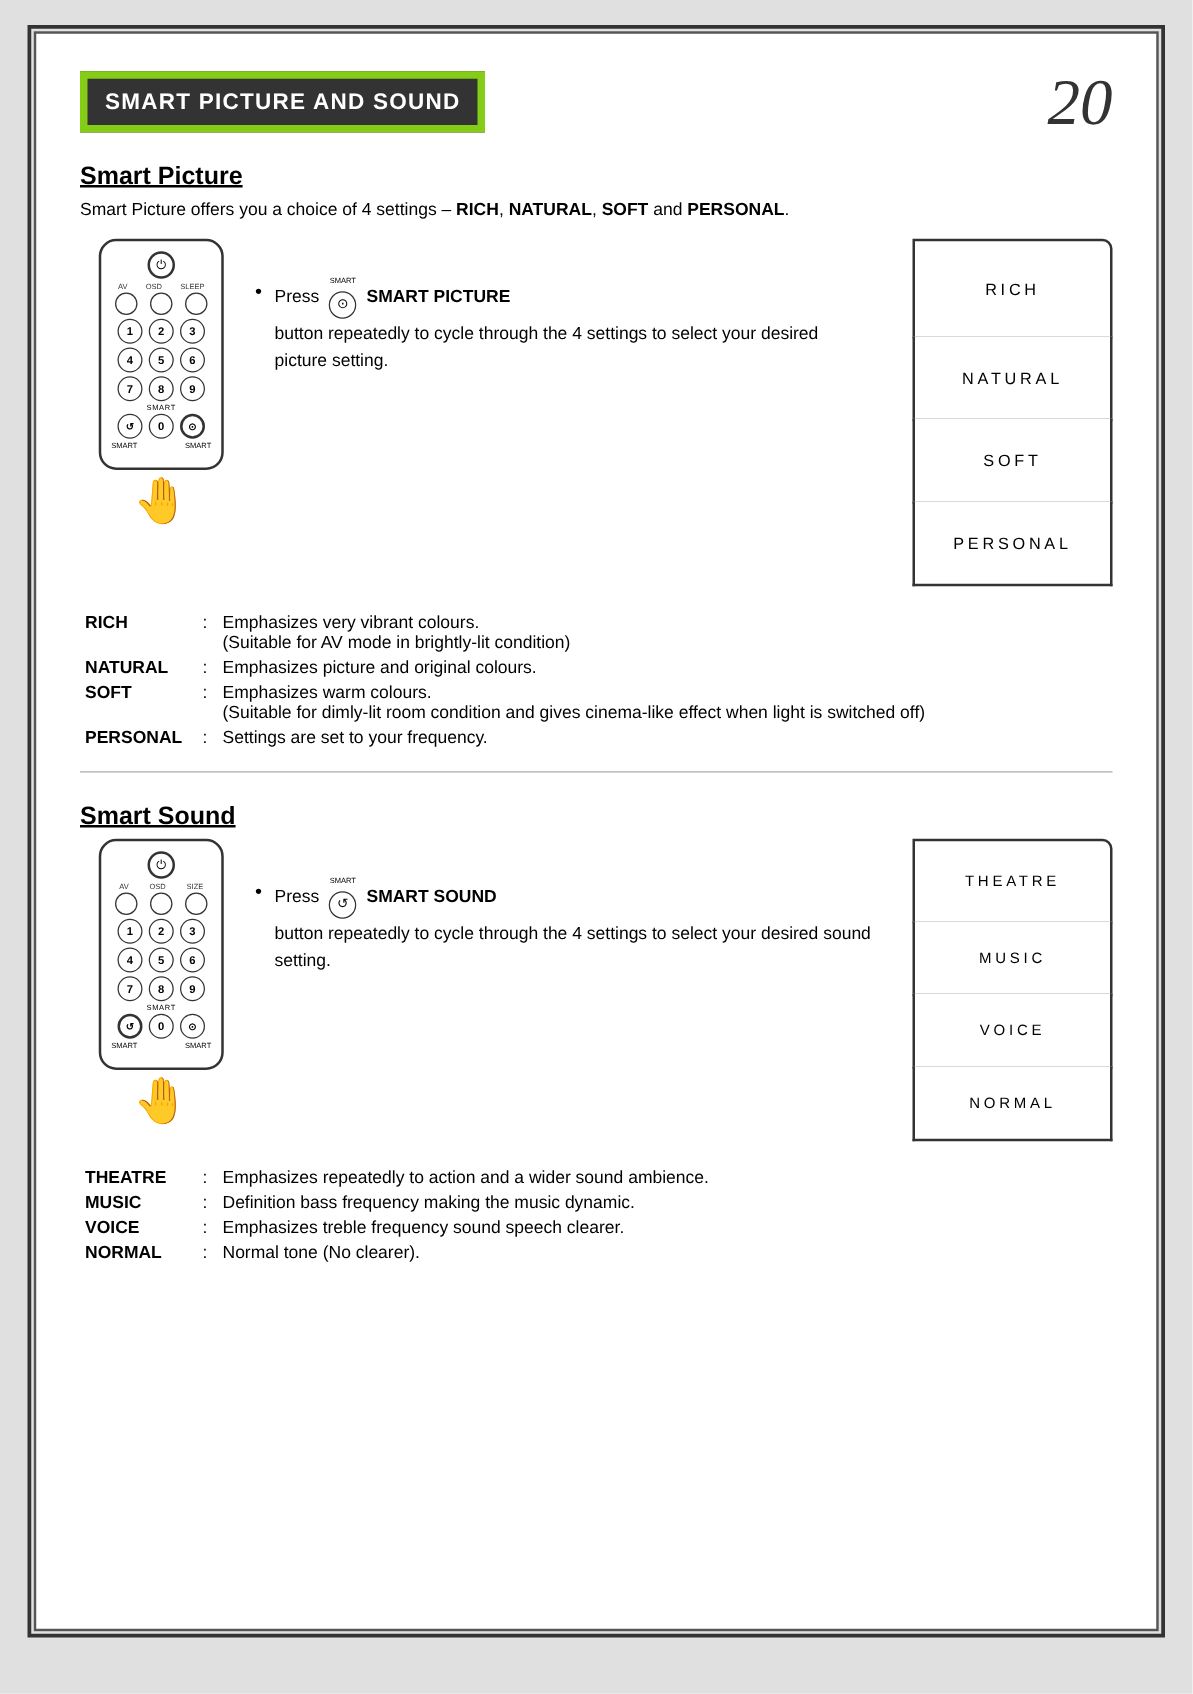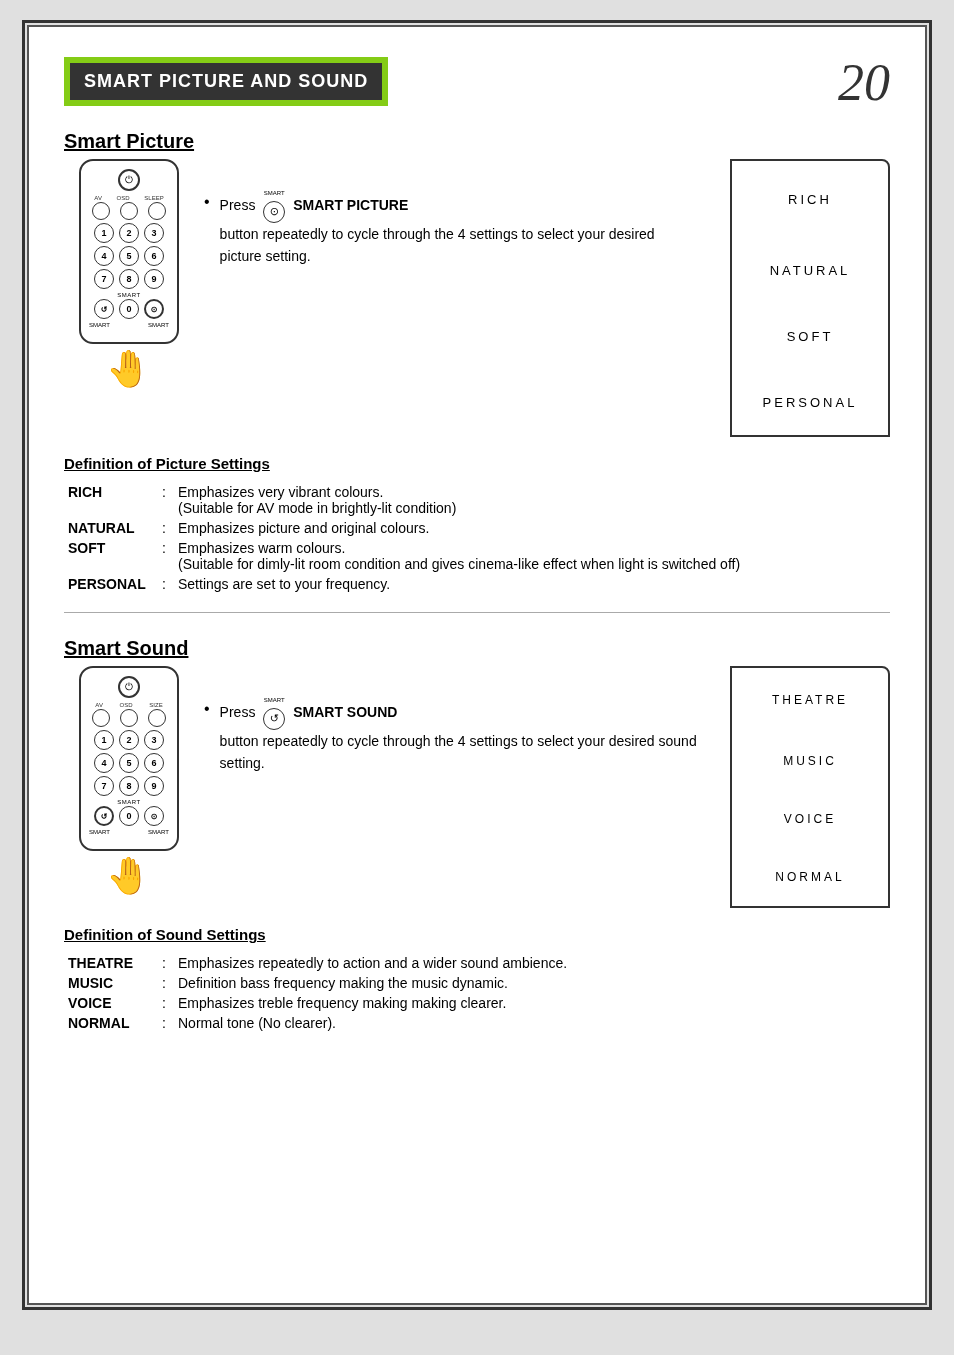--- a/index.html
+++ b/index.html
@@ -276,20 +276,23 @@
   
   <div class="page-number">20</div>
 
   
   <div class="header-bar">
     <span>Smart Picture and Sound</span>
   </div>
 
   
   <div class="section-title">Smart Picture</div>
+  <div class="section-desc">
+    Smart Picture offers you a choice of 4 settings – <strong>RICH</strong>, <strong>NATURAL</strong>, <strong>SOFT</strong> and <strong>PERSONAL</strong>.
+  </div>
 
   
   <div class="demo-row">
 
     <div class="remote-wrap">
       <div class="remote">
 
         <div class="remote-top-row">
           <div class="remote-power">⏻</div>
         </div>
@@ -369,21 +372,20 @@
       </div>
       <div class="setting-box">
         <span>PERSONAL</span>
       </div>
     </div>
 
   </div>
 
   
   <div class="def-section">
-    <div class="def-title">Definition of Picture Settings</div>
     <table class="def-table">
       <tbody>
         <tr>
           <td class="term">RICH</td>
           <td class="colon">:</td>
           <td>Emphasizes very vibrant colours.<br>(Suitable for AV mode in brightly-lit condition)</td>
         </tr>
         <tr>
           <td class="term">NATURAL</td>
           <td class="colon">:</td>
@@ -485,37 +487,36 @@
       </div>
       <div class="setting-box">
         <span>NORMAL</span>
       </div>
     </div>
 
   </div>
 
   
   <div class="def-section">
-    <div class="def-title">Definition of Sound Settings</div>
     <table class="def-table">
       <tbody>
         <tr>
           <td class="term">THEATRE</td>
           <td class="colon">:</td>
           <td>Emphasizes repeatedly to action and a wider sound ambience.</td>
         </tr>
         <tr>
           <td class="term">MUSIC</td>
           <td class="colon">:</td>
           <td>Definition bass frequency making the music dynamic.</td>
         </tr>
         <tr>
           <td class="term">VOICE</td>
           <td class="colon">:</td>
-          <td>Emphasizes treble frequency making making clearer.</td>
+          <td>Emphasizes treble frequency sound speech clearer.</td>
         </tr>
         <tr>
           <td class="term">NORMAL</td>
           <td class="colon">:</td>
           <td>Normal tone (No clearer).</td>
         </tr>
       </tbody>
     </table>
   </div>
 

